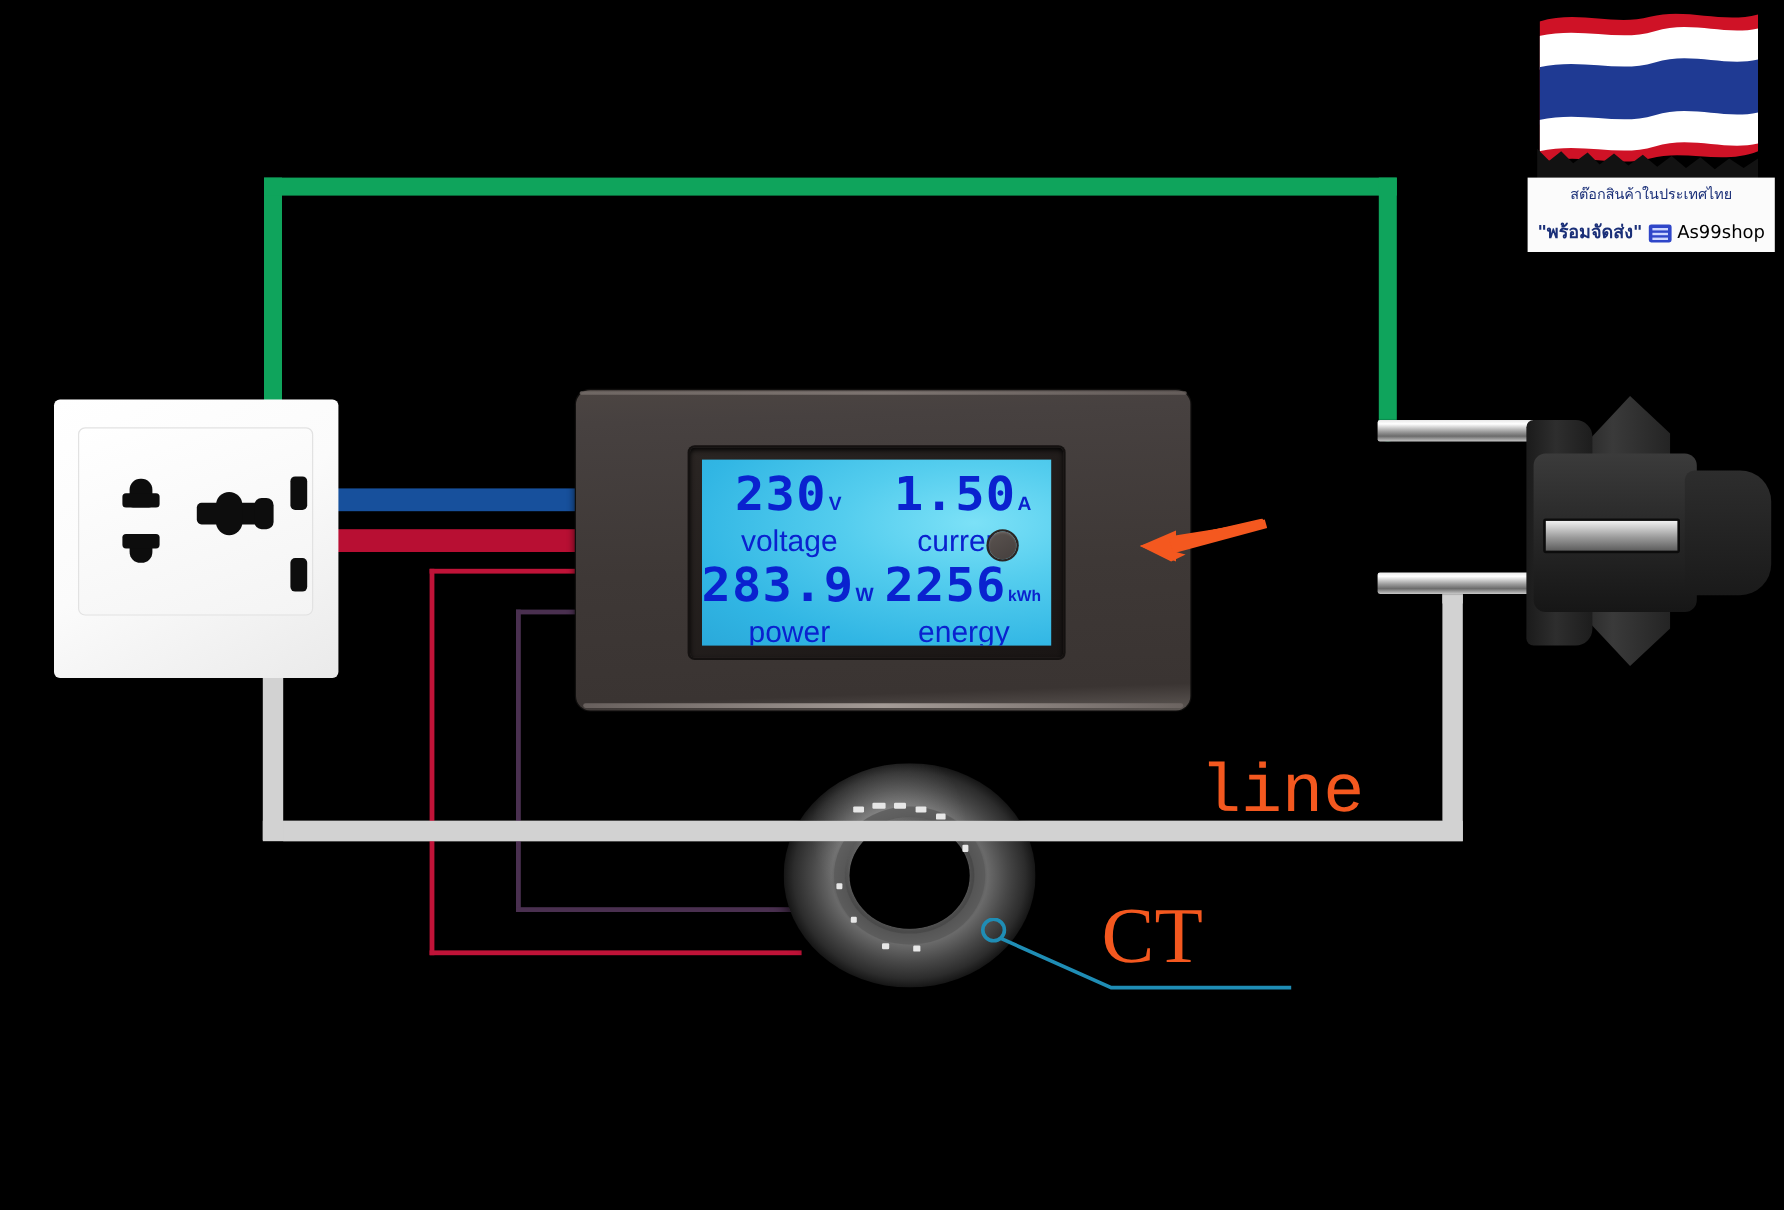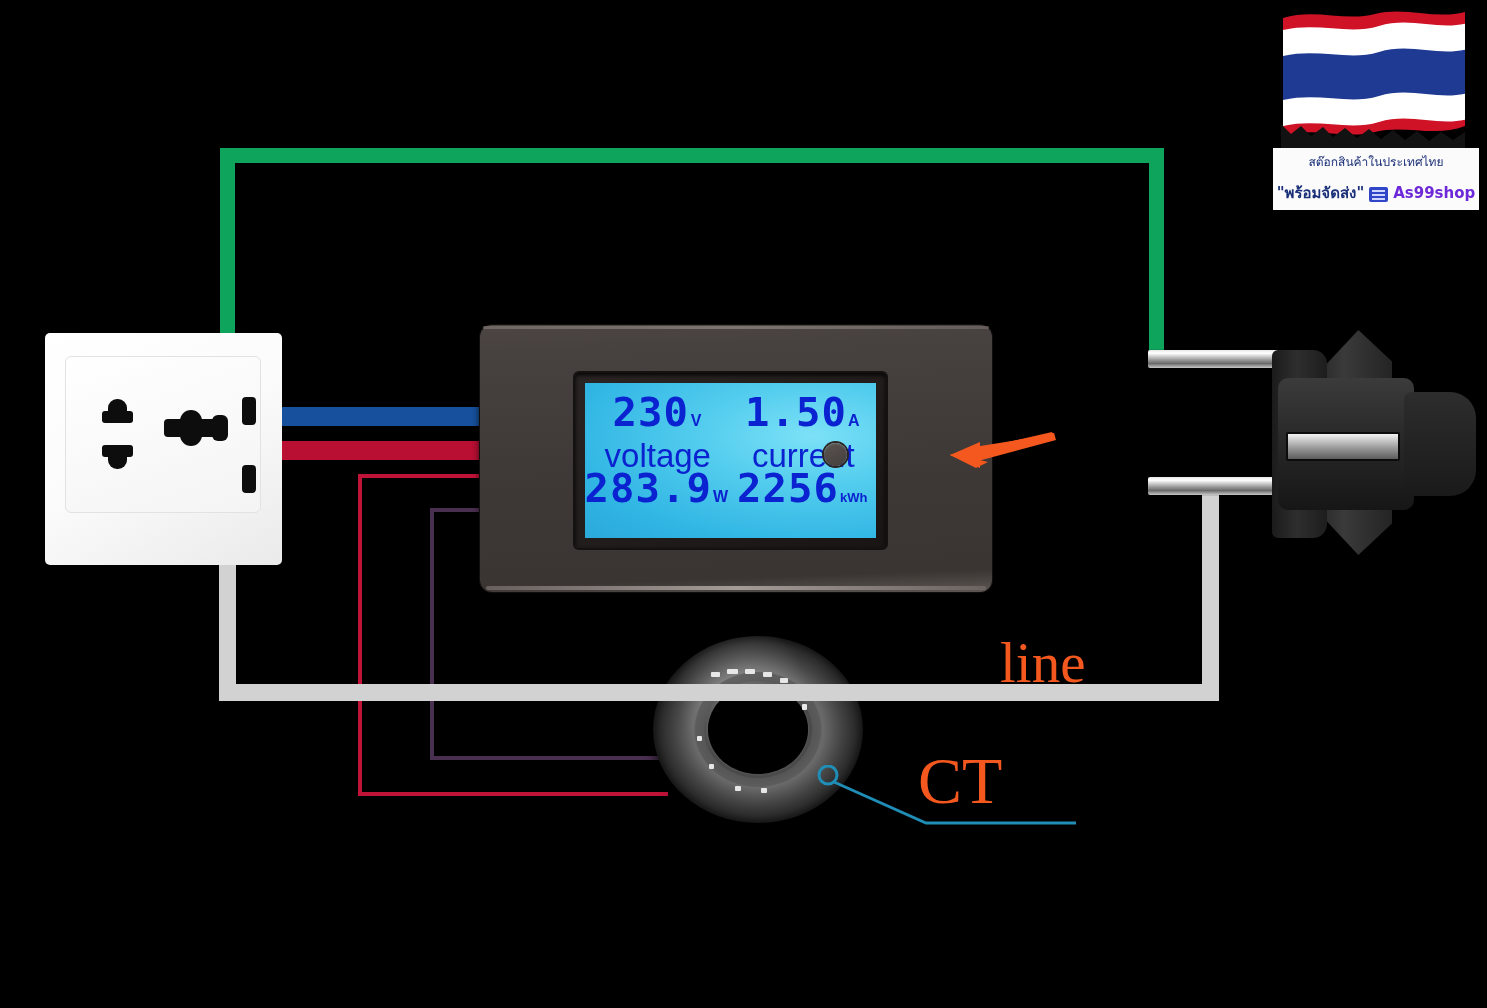--- a/index.html
+++ b/index.html
@@ -139,21 +139,21 @@
     font-family:"Liberation Sans", sans-serif;
     font-size:16px;
     font-weight:700;
     color:#0a22cf;
     margin-left:3px;
     line-height:1;
   }
   .unit.small{font-size:13px;}
   .lbl{
     font-family:"Liberation Sans", sans-serif;
-    font-size:33px;
+    font-size:25px;
     color:#0a22cf;
     line-height:1;
     text-align:right;
   }
   #row-val1{top:10px;}
   #row-lab1{top:56px;}
   #row-val2{top:86px;}
   #row-lab2{top:132px;}
   #row-val2 .lcd-cell{justify-content:center;}
 
@@ -248,21 +248,21 @@
 
   
   .olabel{
     position:absolute;
     color:#f4581f;
     font-family:"Liberation Serif", serif;
     line-height:1;
     white-space:nowrap;
   }
   #label-load{left:1296px; top:253px; font-size:63px;}
-  #label-line{left:1000px; top:634px; font-size:57px;}
+  #label-line{left:1000px; top:634px; font-size:57px;font-family:Liberation Mono, monospace;}
   #label-ct{left:918px; top:748px; font-size:66px;}
 
   
   #ct-leader{position:absolute;left:808px;top:765px;width:270px;height:80px;}
 
   
   #title{
     position:absolute;
     left:0;right:0;bottom:12px;
     text-align:center;
@@ -305,21 +305,21 @@
   }
   #wm-badge{
     width:19px;height:15px;background:#2f46c9;border-radius:2px;position:relative;
   }
   #wm-badge:before{
     content:"";position:absolute;left:3px;top:3px;width:13px;height:2px;
     background:#cdd6ff;box-shadow:0 4px 0 #cdd6ff,0 8px 0 #cdd6ff;
   }
   #wm-shop{
     font-family:"DejaVu Sans", sans-serif;
-    font-weight:700;font-size:15px;color:#6d28d9;line-height:1.05;
+    font-weight:400;font-size:15px;color:#000000;line-height:1.05;
   }
 </style>
 </head>
 <body>
 
 <div id="stage">
 
   <div class="wire w-green" style="left:220px; top:148px; width:15px; height:262px;"></div>
   <div class="wire w-green" style="left:220px; top:148px; width:944px; height:15px;"></div>
   <div class="wire w-green" style="left:1149px; top:148px; width:15px; height:215px;"></div>
@@ -382,20 +382,28 @@
           <div class="lcd-cell">
             <span class="seg">283.9</span>
             <span class="unit">W</span>
           </div>
           <div class="lcd-cell">
             <span class="seg">2256</span>
             <span class="unit small">kWh</span>
           </div>
         </div>
 
+        <div class="lcd-row" id="row-lab2">
+          <div class="lcd-cell">
+            <span class="lbl">power</span>
+          </div>
+          <div class="lcd-cell">
+            <span class="lbl">energy</span>
+          </div>
+        </div>
 
       </div>
     </div>
 
     <div id="meter-button"></div>
   </div>
 
   <svg id="btn-arrow" viewBox="0 0 106 46">
     <path d="M104 4 L26 27 L38 30 L26 36 L0 23 L30 14 L24 18 L102 0 Z" fill="#f4581f"></path>
     <path d="M100 3 L22 24 L0 23 L24 15 Z" fill="#f4581f"></path>

